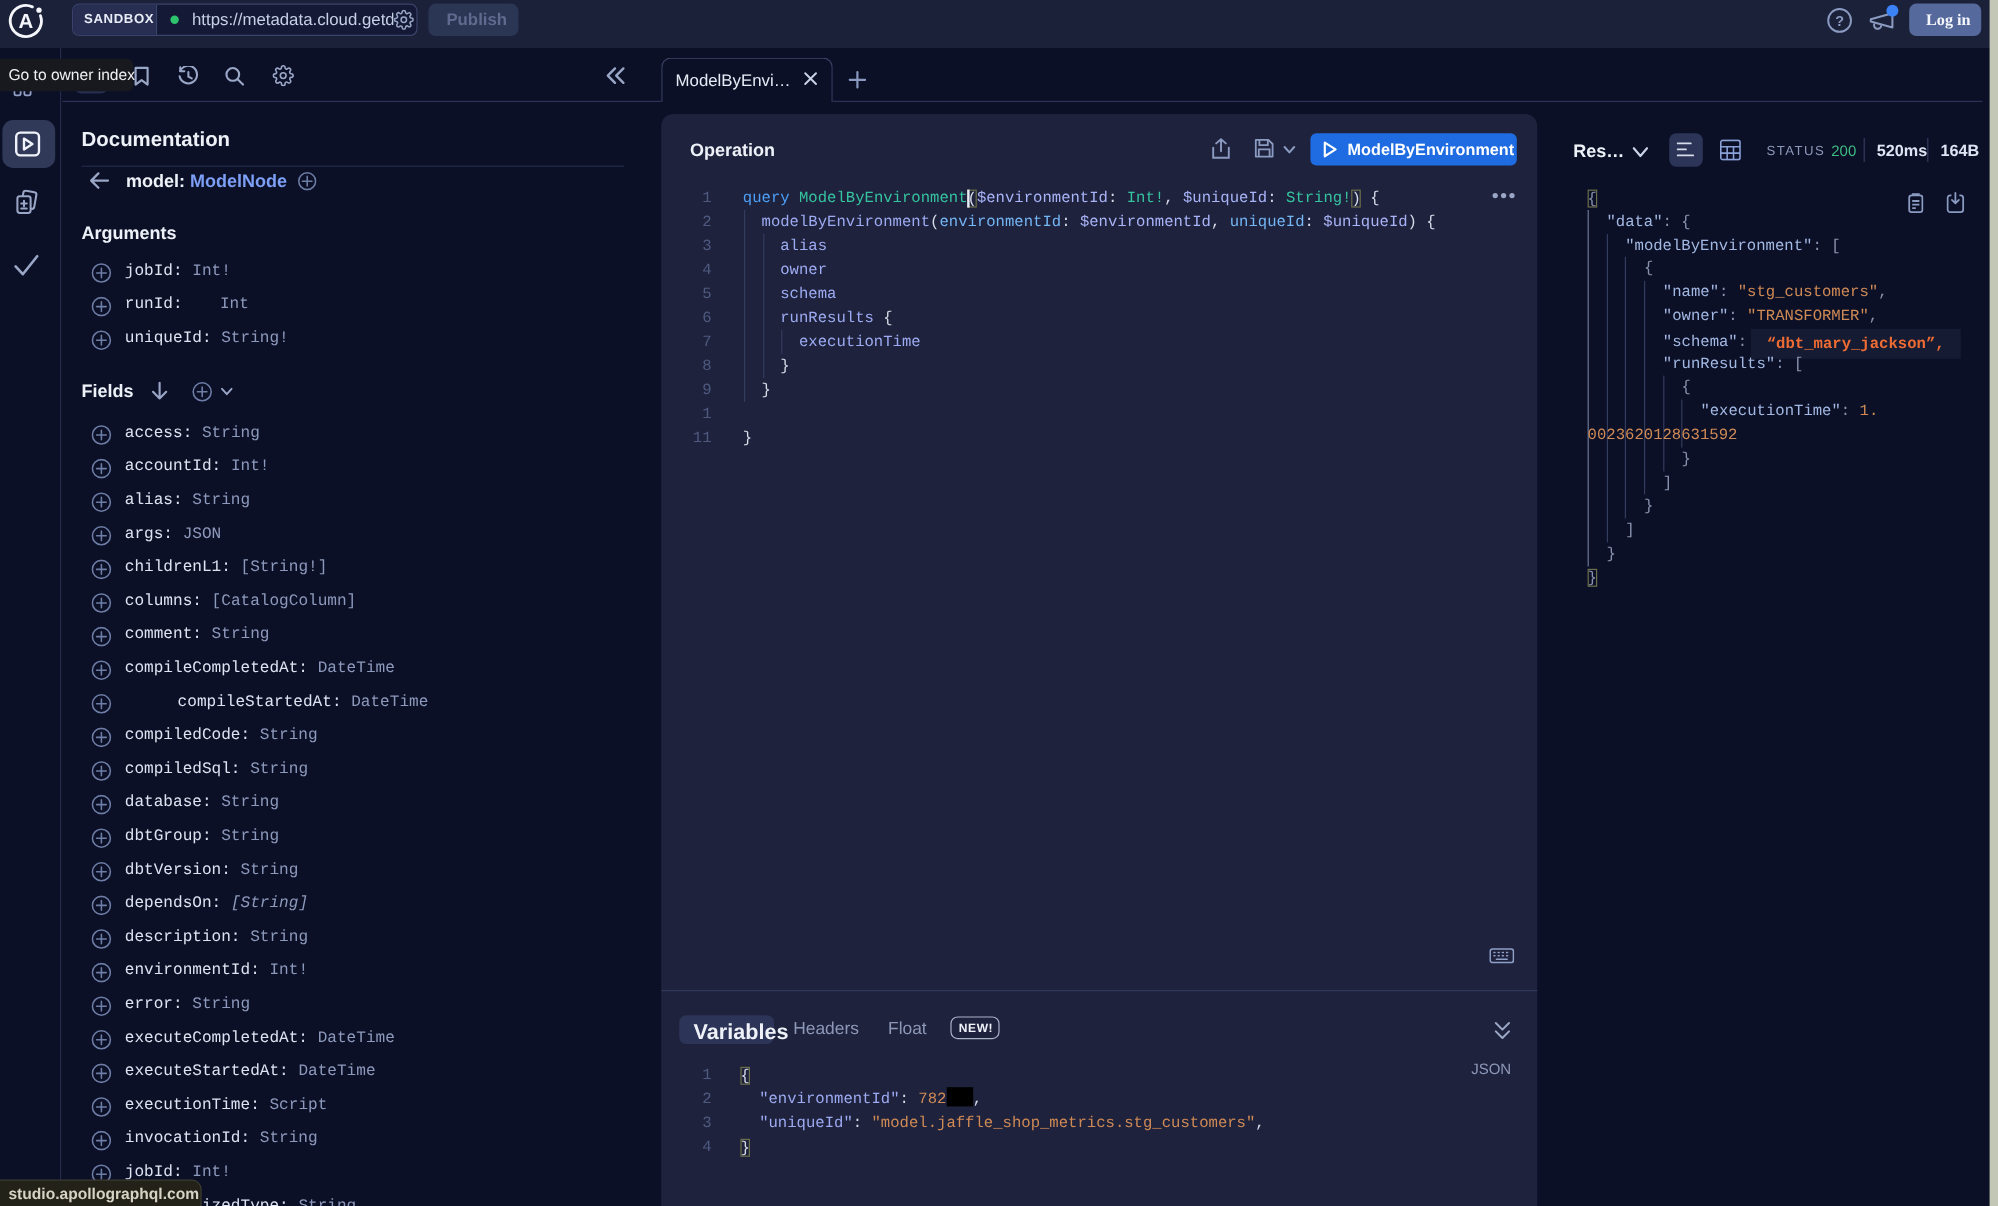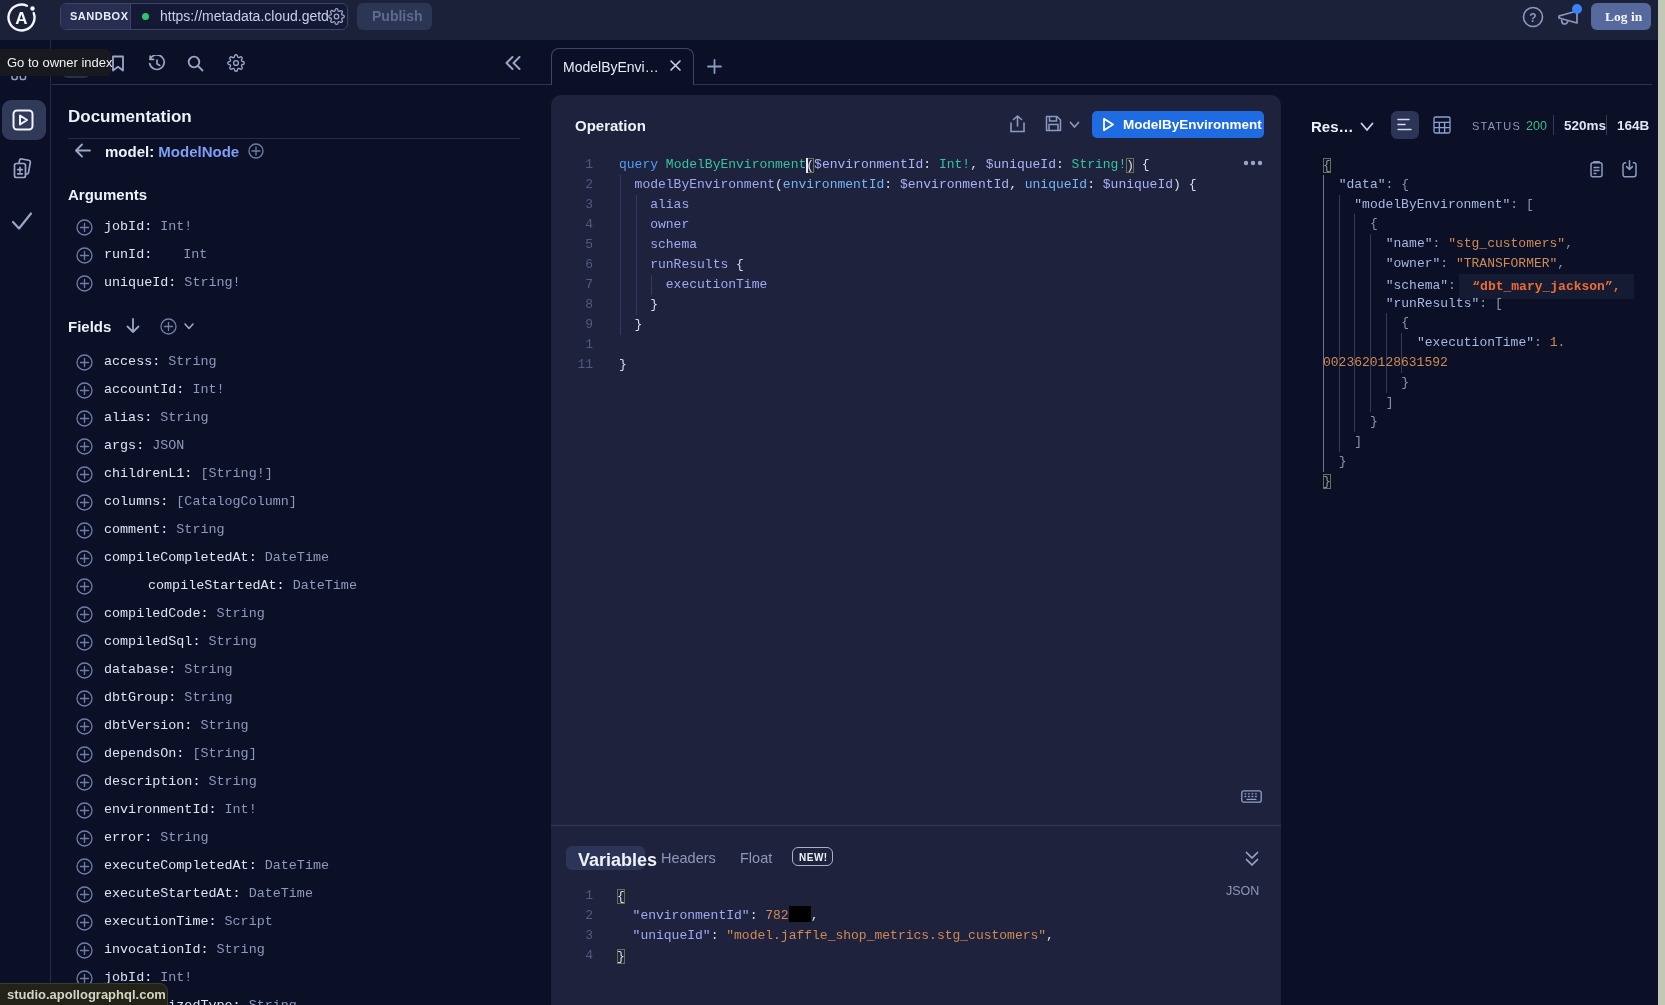--- a/index.html
+++ b/index.html
@@ -191,21 +191,21 @@
 <div class="abs mono2" style="left:104px;top:688px;color:#dde3f0;">dbtGroup: <span style="color:#8d99bb;">String</span></div>
 <svg class="abs" style="left:75.5px;top:717.5px" width="17" height="17" viewBox="0 0 17 17" fill="none">
       <circle cx="8.5" cy="8.5" r="7.5" stroke="#6e7da6" stroke-width="1.3"></circle>
       <path d="M8.5 4.5 L8.5 12.5 M4.5 8.5 L12.5 8.5" stroke="#6e7da6" stroke-width="1.3" stroke-linecap="round"></path>
     </svg>
 <div class="abs mono2" style="left:104px;top:716px;color:#dde3f0;">dbtVersion: <span style="color:#8d99bb;">String</span></div>
 <svg class="abs" style="left:75.5px;top:745.5px" width="17" height="17" viewBox="0 0 17 17" fill="none">
       <circle cx="8.5" cy="8.5" r="7.5" stroke="#6e7da6" stroke-width="1.3"></circle>
       <path d="M8.5 4.5 L8.5 12.5 M4.5 8.5 L12.5 8.5" stroke="#6e7da6" stroke-width="1.3" stroke-linecap="round"></path>
     </svg>
-<div class="abs mono2" style="left:104px;top:744px;color:#dde3f0;">dependsOn: <span style="color:#8d99bb;">[String]</span></div>
+<div class="abs mono2" style="left:104px;top:744px;color:#dde3f0;">dependsOn: <span style="color:#8d99bb;font-style:italic;">[String]</span></div>
 <svg class="abs" style="left:75.5px;top:773.5px" width="17" height="17" viewBox="0 0 17 17" fill="none">
       <circle cx="8.5" cy="8.5" r="7.5" stroke="#6e7da6" stroke-width="1.3"></circle>
       <path d="M8.5 4.5 L8.5 12.5 M4.5 8.5 L12.5 8.5" stroke="#6e7da6" stroke-width="1.3" stroke-linecap="round"></path>
     </svg>
 <div class="abs mono2" style="left:104px;top:772px;color:#dde3f0;">description: <span style="color:#8d99bb;">String</span></div>
 <svg class="abs" style="left:75.5px;top:801.5px" width="17" height="17" viewBox="0 0 17 17" fill="none">
       <circle cx="8.5" cy="8.5" r="7.5" stroke="#6e7da6" stroke-width="1.3"></circle>
       <path d="M8.5 4.5 L8.5 12.5 M4.5 8.5 L12.5 8.5" stroke="#6e7da6" stroke-width="1.3" stroke-linecap="round"></path>
     </svg>
 <div class="abs mono2" style="left:104px;top:800px;color:#dde3f0;">environmentId: <span style="color:#8d99bb;">Int!</span></div>

